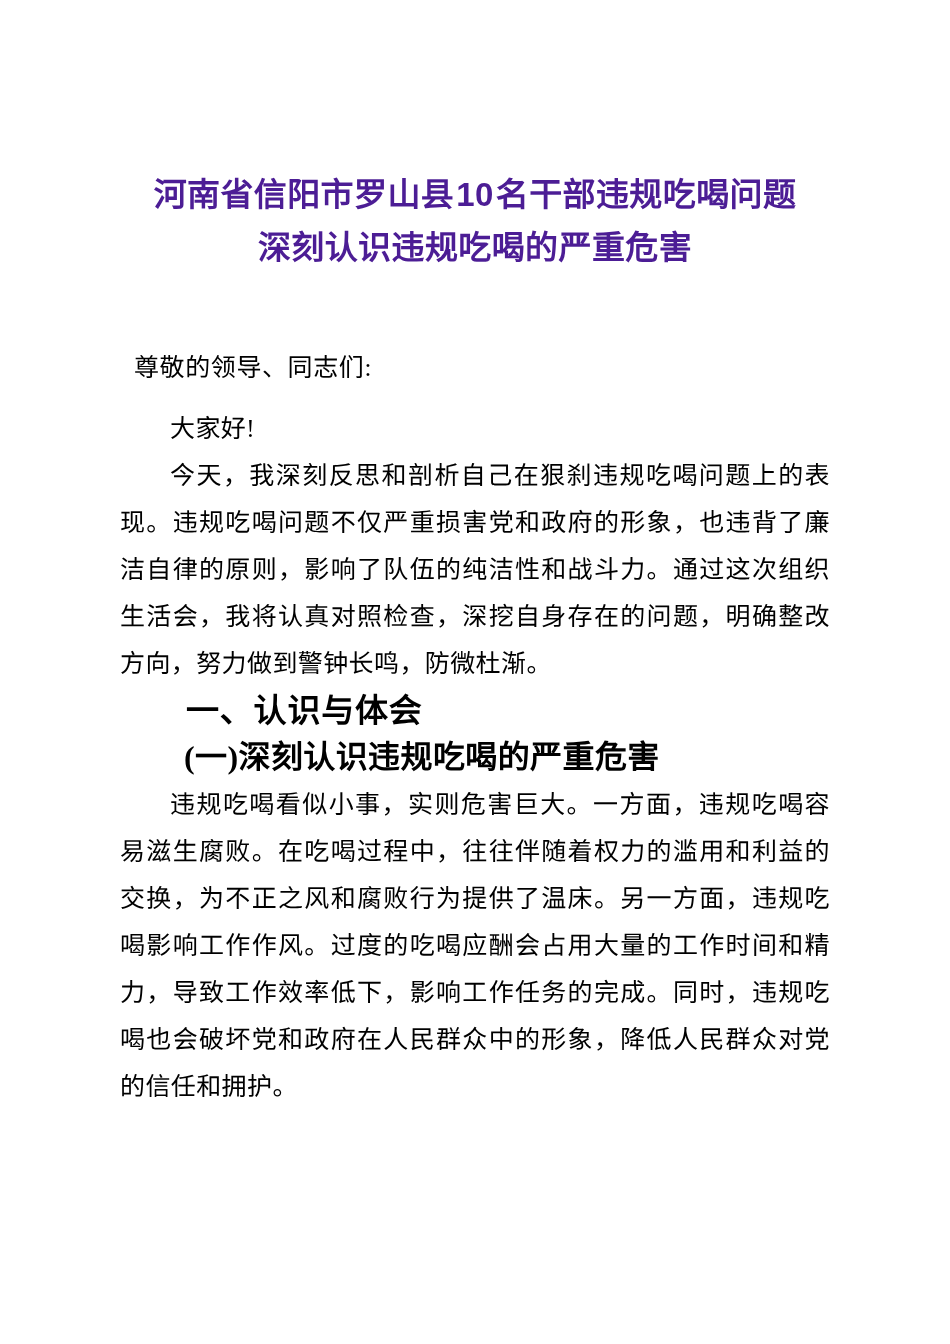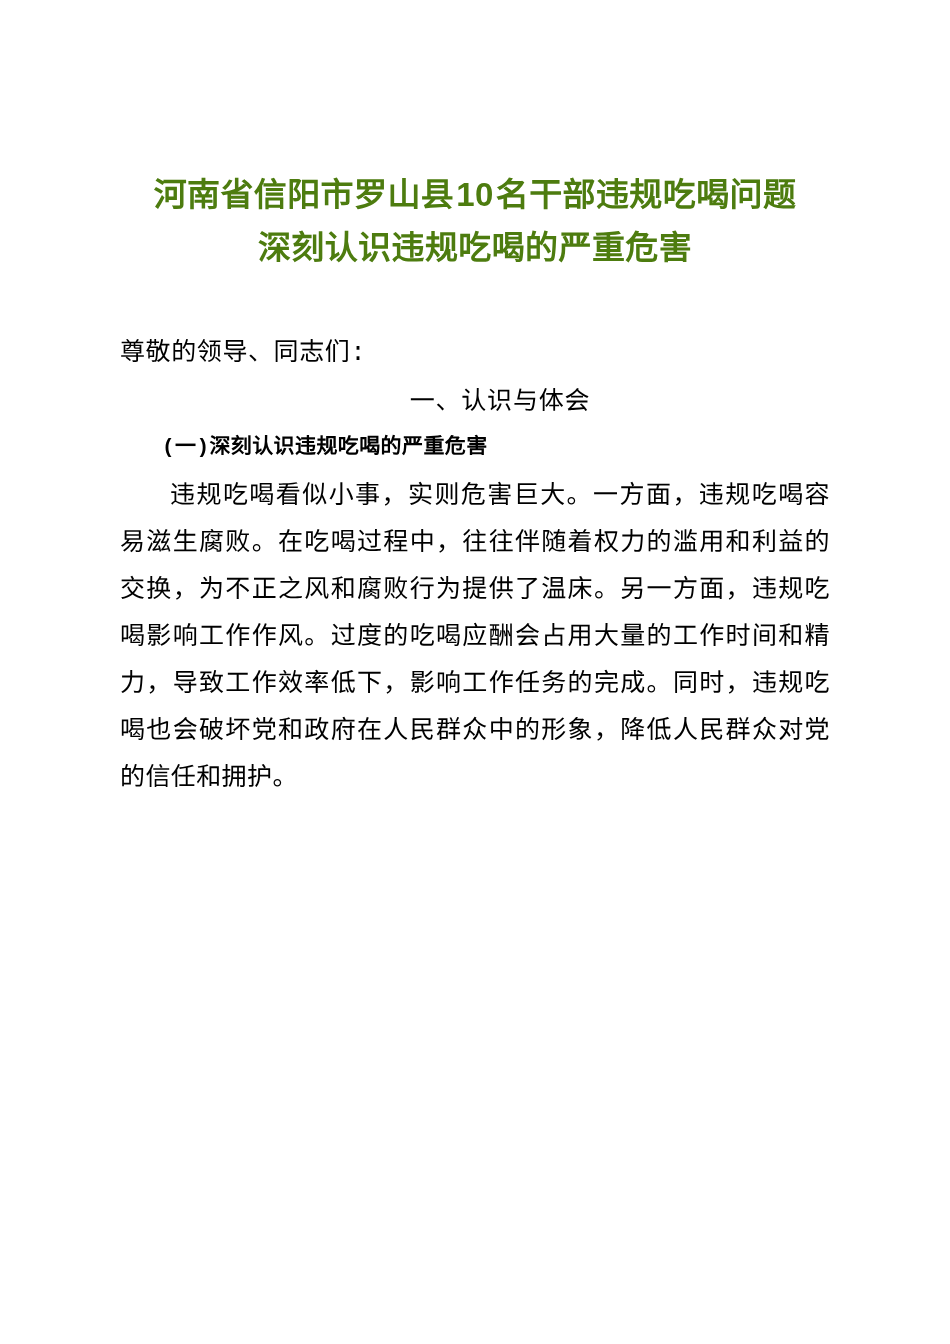--- a/index.html
+++ b/index.html
@@ -30,97 +30,97 @@
   
   .doc-title {
     margin: 0;
     padding-top: 168px;
     text-align: center;
     font-family: "Liberation Sans", "DejaVu Sans", sans-serif;
     font-weight: bold;
     font-size: 33px;
     line-height: 53px;
     letter-spacing: 0.4px;
-    color: #4d7c0f;
+    color: #4c1d95;
   }
 
   .doc-title .num {
     font-family: "Liberation Sans", "DejaVu Sans", sans-serif;
     padding: 0 2px;
   }
 
   
   .salutation,
   .para,
   .sub-heading,
   .section-heading {
     color: #000000;
   }
 
   .salutation {
-    margin: 0;
+    margin: 14px;
     padding-top: 56px;
     font-size: 25px;
     line-height: 47px;
     letter-spacing: 0.6px;
     text-align: left;
-    font-family: Liberation Mono, monospace;
   }
 
   .para {
     margin: 0;
     font-size: 25px;
     line-height: 47px;
     letter-spacing: 0.4px;
     text-align: justify;
     text-justify: inter-character;
     text-indent: 2em;
   }
 
   .para.short {
     text-align: left;
   }
 
   .section-heading {
     margin: 0;
     font-family: "Liberation Sans", "DejaVu Sans", sans-serif;
-    font-weight: normal;
-    font-size: 25px;
+    font-weight: bold;
+    font-size: 33px;
     line-height: 47px;
     letter-spacing: 0.8px;
     text-indent: 2em;
-    text-align: center;
+    text-align: left;
   }
 
   .sub-heading {
     margin: 0;
-    font-size: 21px;
+    font-size: 32px;
     font-weight: bold;
     line-height: 47px;
     letter-spacing: 0.4px;
     text-indent: 2em;
     text-align: left;
-    font-family: Liberation Mono, monospace;
   }
 </style>
 </head>
 <body>
 
 <div class="page">
   <div class="doc-body">
 
     <h1 class="doc-title">
       <span><span>河南省信阳市罗山县</span><span class="num">10</span><span>名干部违规吃喝问题</span></span><br>
       <span>深刻认识违规吃喝的严重危害</span>
     </h1>
 
     <p class="salutation">尊敬的领导、同志们:</p>
 
+    <p class="para short">大家好!</p>
 
 
+    <p class="para">今天，我深刻反思和剖析自己在狠刹违规吃喝问题上的表现。违规吃喝问题不仅严重损害党和政府的形象，也违背了廉洁自律的原则，影响了队伍的纯洁性和战斗力。通过这次组织生活会，我将认真对照检查，深挖自身存在的问题，明确整改方向，努力做到警钟长鸣，防微杜渐。</p>
 
     <p class="section-heading">一、认识与体会</p>
 
     <p class="sub-heading">(一)深刻认识违规吃喝的严重危害</p>
 
     <p class="para">违规吃喝看似小事，实则危害巨大。一方面，违规吃喝容易滋生腐败。在吃喝过程中，往往伴随着权力的滥用和利益的交换，为不正之风和腐败行为提供了温床。另一方面，违规吃喝影响工作作风。过度的吃喝应酬会占用大量的工作时间和精力，导致工作效率低下，影响工作任务的完成。同时，违规吃喝也会破坏党和政府在人民群众中的形象，降低人民群众对党的信任和拥护。</p>
 
   </div>
 </div>
 

